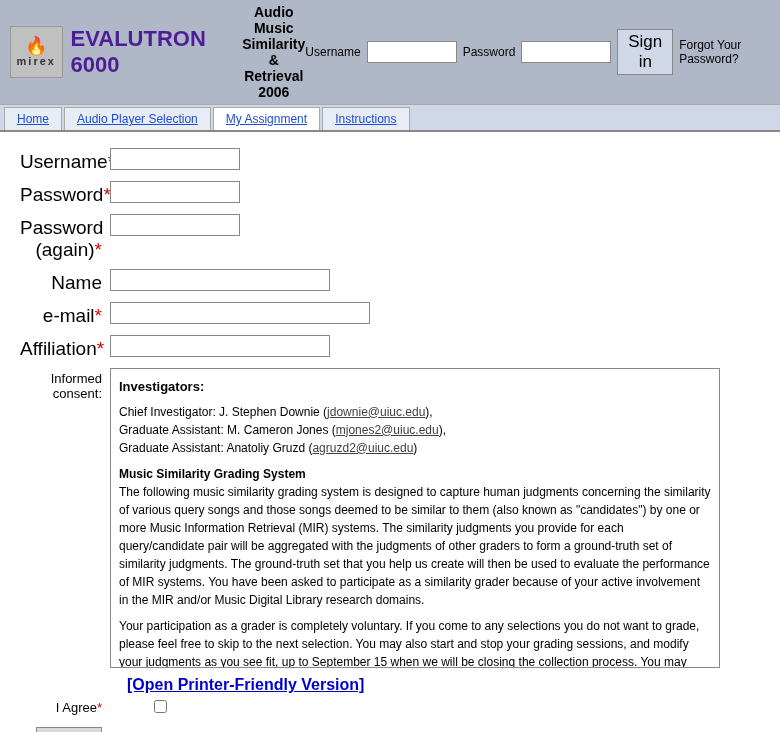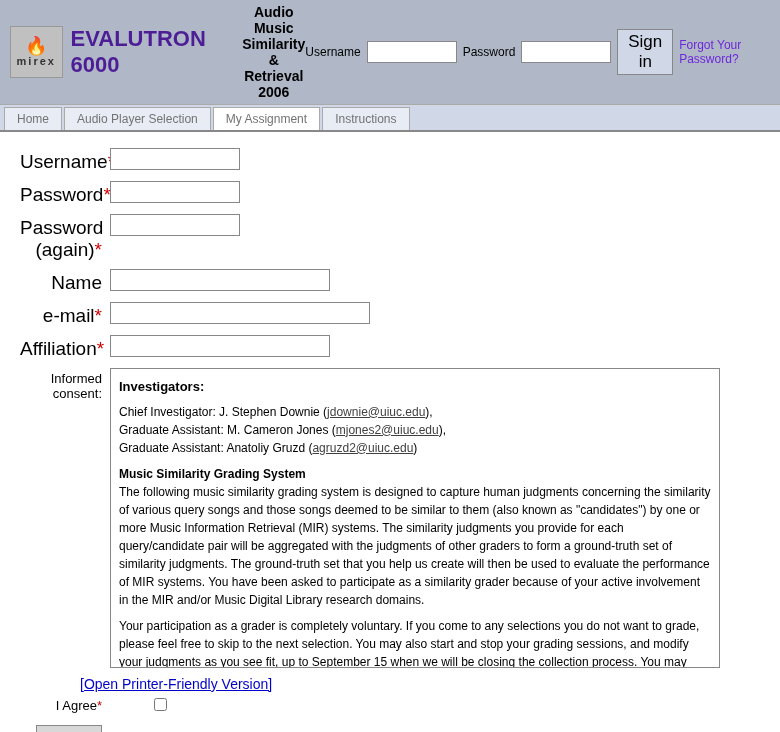--- a/index.html
+++ b/index.html
@@ -44,42 +44,43 @@
       font-size: 12px;
     }
     #signin-btn {
       background: #d0d8e8;
       border: 1px solid #888;
       padding: 2px 8px;
       font-size: 17px;
       cursor: pointer;
     }
     #forgot-link {
-      color: #6d28d9;
+      color: #000000;
       text-decoration: none;
       font-size: 12px;
     }
 
     
     #nav {
       background: #d0d8e8;
       border-top: 1px solid #aaa;
       border-bottom: 2px solid #888;
       display: flex;
       padding: 2px 4px 0 4px;
       gap: 2px;
     }
     .nav-tab {
       padding: 4px 12px;
       background: #e8ecf4;
       border: 1px solid #aaa;
       border-bottom: none;
       cursor: pointer;
       font-size: 12px;
-      color: #737373;
+      color: #1d4ed8;
+      text-decoration: underline;
     }
     .nav-tab.active {
       background: #fff;
       font-weight: normal;
     }
 
     
     #main {
       padding: 16px 20px;
       min-height: 580px;
@@ -127,23 +128,24 @@
       line-height: 1.5;
       background: #fff;
     }
     #consent-box h3 { font-size: 13px; margin-bottom: 6px; }
     #consent-box p { margin-bottom: 8px; }
     #consent-box b { font-weight: bold; }
     #consent-box a { color: #404040; }
 
     
     #printer-link {
-      margin-left: 60px;
+      margin-left: 107px;
       margin-bottom: 6px;
-      font-size: 14px;
+      font-size: 16px;
+      font-weight: bold;
     }
     #printer-link a { color: #0000cc; }
 
     
     #agree-row {
       display: flex;
       align-items: flex-start;
       margin-bottom: 12px;
       gap: 44px;
     }

